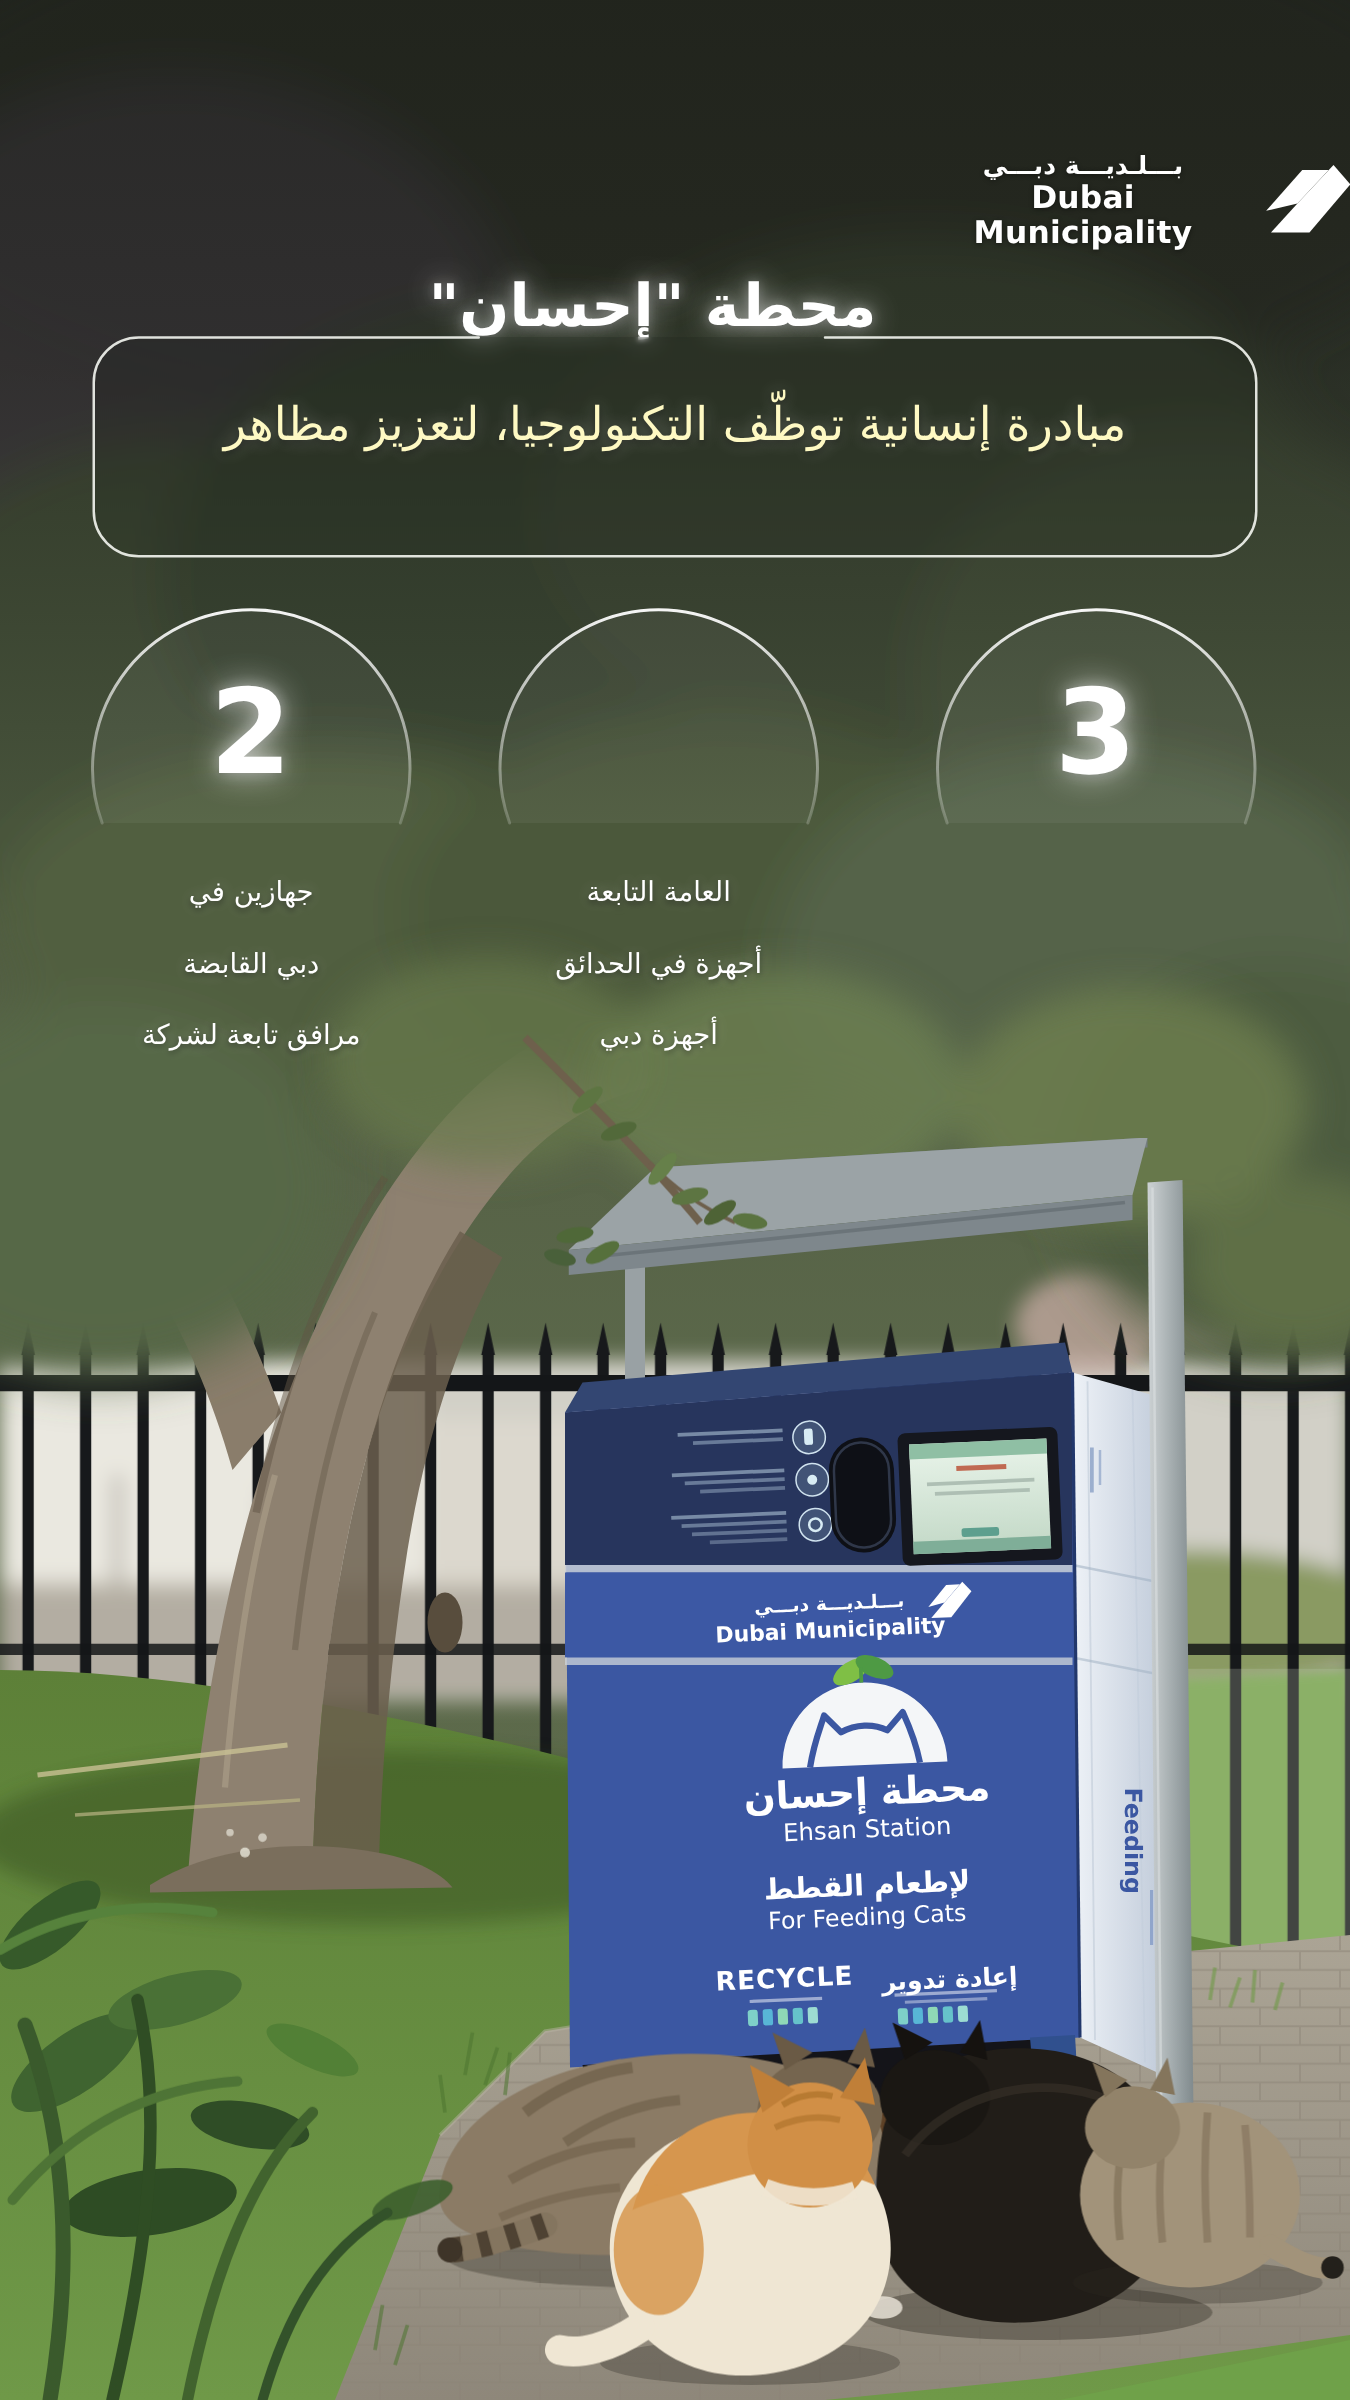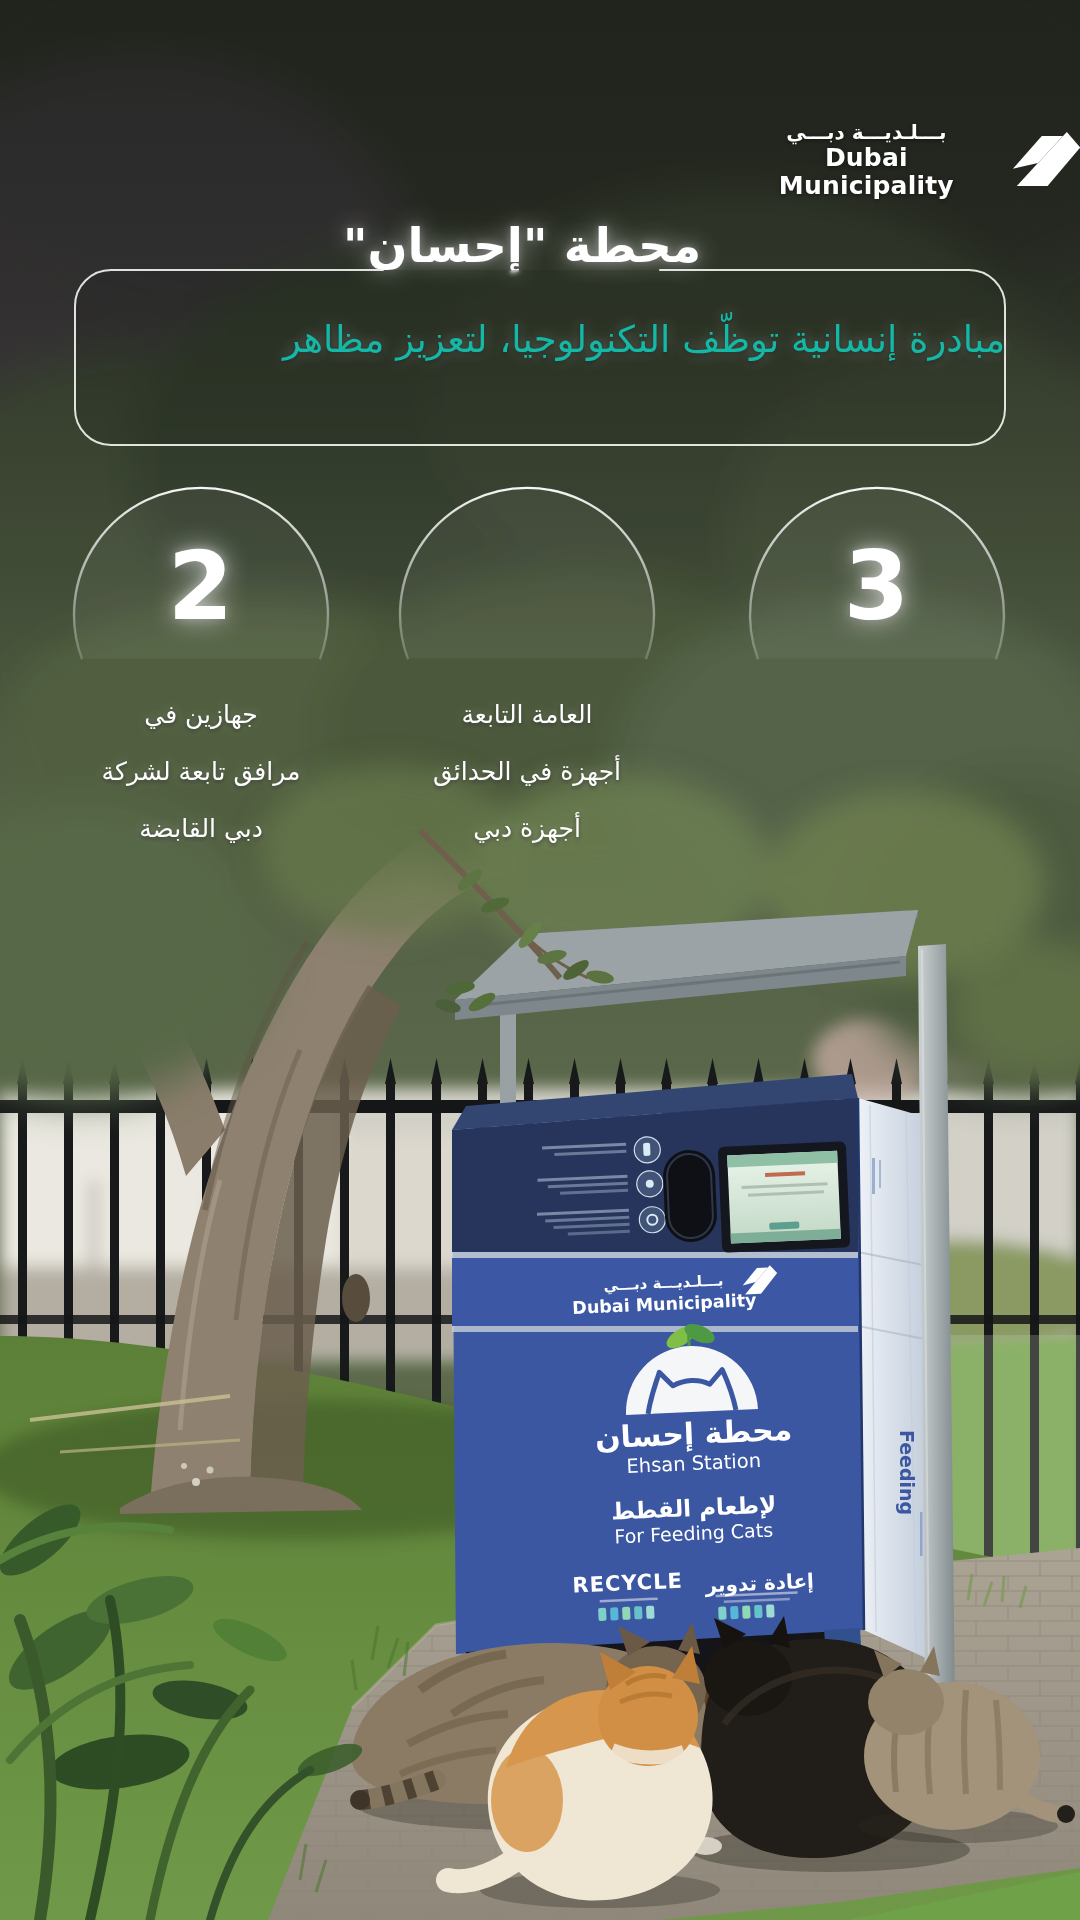--- a/index.html
+++ b/index.html
@@ -19,34 +19,34 @@
 
   
   .title{left:0;width:100%;top:218px;text-align:center;transform:translateX(-18px);
          font-size:47px;font-weight:bold;color:#fff;
          text-shadow:0 0 24px rgba(255,255,255,.6),0 0 9px rgba(255,255,255,.35),0 2px 6px rgba(0,0,0,.35);}
 
   
   .descbox-bg{left:75px;top:270px;width:930px;height:175px;border-radius:38px;
               background:rgba(22,27,20,.15);backdrop-filter:blur(2px);}
   .descbox-svg{left:0;top:0;}
-  .desc{left:75px;top:270px;width:930px;padding-top:41px;text-align:right;color:#14b8a6;
+  .desc{left:75px;top:270px;width:930px;padding-top:41px;text-align:center;color:#fef9c3;
         font-size:37px;line-height:58px;font-weight:500;
         text-shadow:0 0 14px rgba(255,255,255,.3),0 2px 5px rgba(0,0,0,.45);}
 
   
   .stat{position:absolute;top:486px;width:320px;height:440px;z-index:5;}
   .stat-arc{position:absolute;left:0;top:0;}
   .arc-stroke{fill:none;stroke:url(#arcG);stroke-width:2.4;stroke-linecap:round;}
   .arc-fill{fill:rgba(255,255,255,.05);}
   .stat-value{position:absolute;top:46px;left:0;width:100%;height:110px;line-height:110px;
               text-align:center;font-size:94px;font-weight:bold;color:#fff;letter-spacing:1px;
               text-shadow:0 0 26px rgba(255,255,255,.65),0 0 10px rgba(255,255,255,.4),0 2px 6px rgba(0,0,0,.3);}
   .stat-lines{position:absolute;top:200px;left:0;width:100%;text-align:center;color:#fff;
-              font-size:25px;line-height:57px;font-weight:500;
+              font-size:22px;line-height:57px;font-weight:500;
               text-shadow:0 0 12px rgba(255,255,255,.28),0 2px 5px rgba(0,0,0,.5);}
 
   .m-txt{fill:#ffffff;text-anchor:middle;}
 </style>
 </head>
 <body>
 
 <div class="canvas">
 
 <svg class="scene" width="1080" height="1920" viewBox="0 0 1080 1920">
@@ -476,18 +476,18 @@
 </div>
 
 <div class="stat" style="left:41px">
   <svg class="stat-arc" width="320" height="200" viewBox="0 0 320 200">
     <path class="arc-fill" d="M40.7,172.4 A127,127 0 1 1 279.3,172.4 Z"></path>
     <path class="arc-stroke" d="M40.7,172.4 A127,127 0 1 1 279.3,172.4"></path>
   </svg>
   <div class="stat-value">2</div>
   <div class="stat-lines" dir="rtl">
     <div>جهازين في</div>
+    <div>دبي القابضة</div>
     <div>مرافق تابعة لشركة</div>
-    <div>دبي القابضة</div>
   </div>
 </div>
 
 </div>
 
 </body></html>

